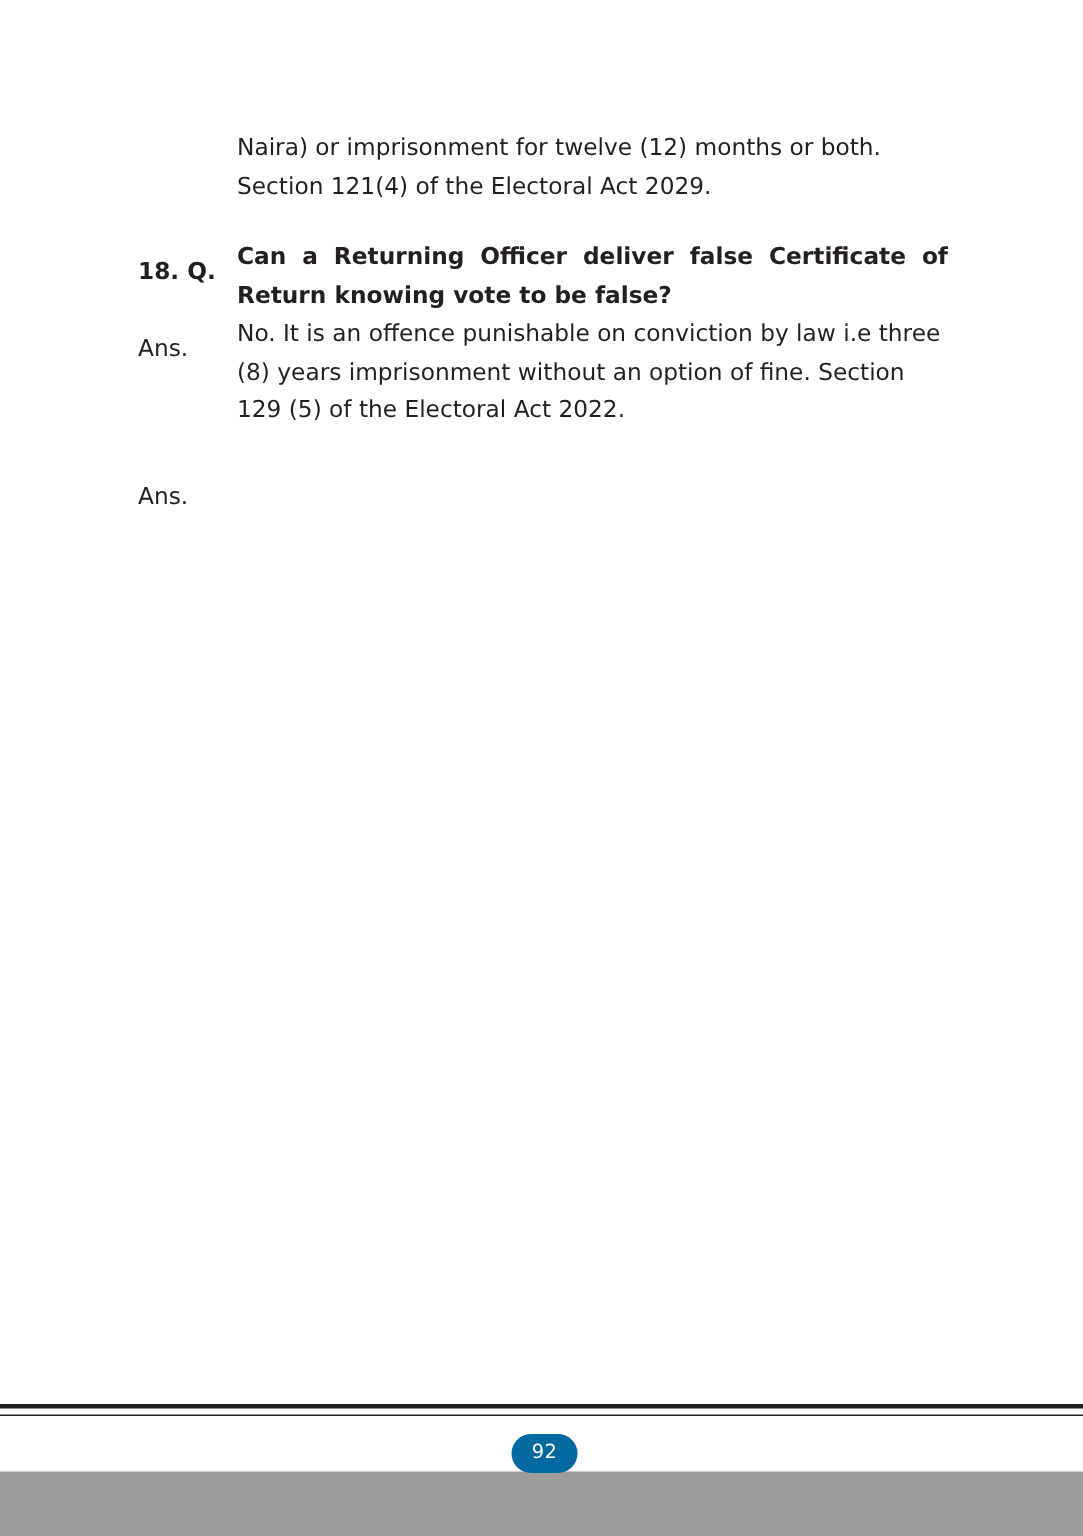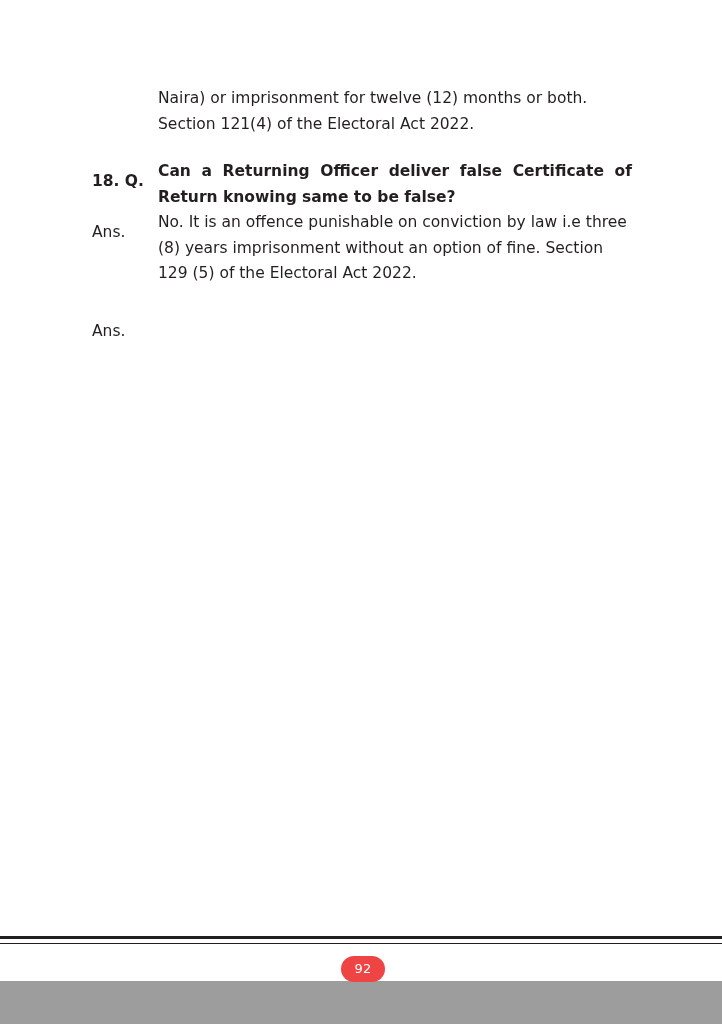--- a/index.html
+++ b/index.html
@@ -100,44 +100,44 @@
     width: 722px;
     height: 43px;
     background: #9d9d9d;
   }
   .page-badge {
     position: absolute;
     left: 341px;
     top: 956px;
     width: 44px;
     height: 26px;
-    background: #ef4444;
+    background: #0369a1;
     border-radius: 13px;
     color: #ffffff;
     font-size: 13px;
     line-height: 26px;
     text-align: center;
     font-family: "DejaVu Sans", sans-serif;
     letter-spacing: 0.3px;
   }
 </style>
 </head>
 <body>
 
 <div class="page">
 
   <div class="content">
 
-    <div class="lead">Naira) or imprisonment for twelve (12) months or both. Section 121(4) of the Electoral Act 2022.</div>
+    <div class="lead">Naira) or imprisonment for twelve (12) months or both. Section 121(4) of the Electoral Act 2029.</div>
 
     <div class="gap"></div>
 
     <div class="para">
       <div class="label num">18. Q.</div>
-      <div class="body-text bold justify">Can a Returning Officer deliver false Certificate of Return knowing same to be false?</div>
+      <div class="body-text bold justify">Can a Returning Officer deliver false Certificate of Return knowing vote to be false?</div>
     </div>
 
     <div class="para">
       <div class="label ans">Ans.</div>
       <div class="body-text">No. It is an offence punishable on conviction by law i.e three (8) years imprisonment without an option of fine. Section 129 (5) of the Electoral Act 2022.</div>
     </div>
 
     <div class="gap"></div>
 
 

